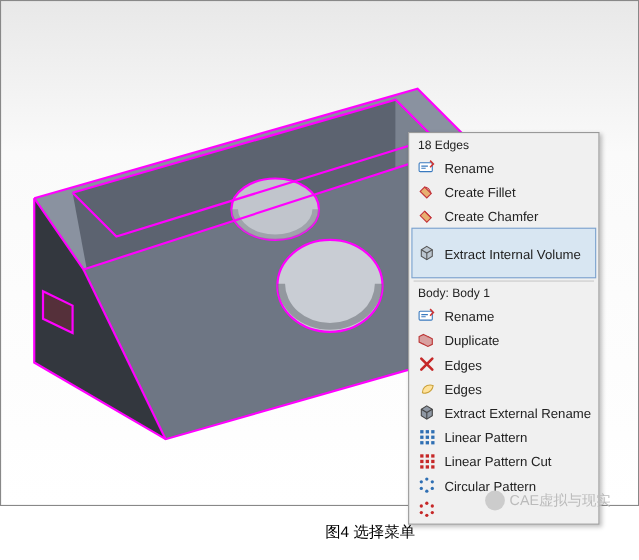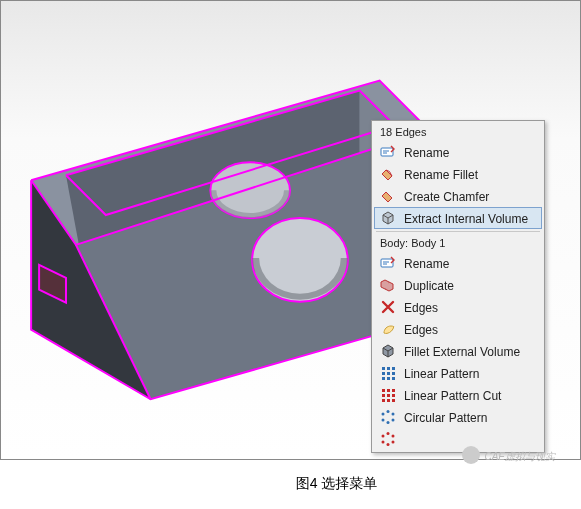--- a/index.html
+++ b/index.html
@@ -31,26 +31,25 @@
     text-align: center;
     font-size: 14px;
     color: #000;
     margin-left: 46px;
   }
   .watermark {
     position: absolute;
     right: 25px;
     top: 445px;
     display: flex;
-    align-items: flex-end;
+    align-items: flex-start;
     gap: 4px;
-    font-size: 10px;
+    font-size: 13px;
     color: #bbb;
     z-index: 50;
-    font-style: italic;
   }
   .watermark-icon {
     width: 18px; height: 18px;
     border-radius: 50%;
     background: #ccc;
   }
   .context-menu {
     position: absolute;
     left: 370px;
     top: 84px;
@@ -73,21 +72,21 @@
     gap: 8px;
     padding: 3px 6px;
     cursor: default;
     color: #222;
     white-space: nowrap;
     position: relative;
   }
   .menu-item.hover {
     background: #d8e6f2;
     border: 1px solid #7da2ce;
-    padding: 2px 5px;
+    padding: 14px 5px;
   }
   .menu-item.submenu::after {
     content: "▸";
     position: absolute;
     right: 6px;
     font-size: 10px;
     color: #555;
   }
   .icon {
     width: 16px;
@@ -152,21 +151,21 @@
       <span class="menu-label">Rename</span>
     </div>
 
     <div class="menu-item">
       <span class="icon">
         <svg viewBox="0 0 16 16">
             <path d="M2 8l4-4 6 6-4 4-6-6z" fill="#e8b070" stroke="#c3333a"></path>
             <path d="M6 4q4 0 6 6" fill="none" stroke="#c3333a"></path>
           </svg>
       </span>
-      <span class="menu-label">Rename Fillet</span>
+      <span class="menu-label">Create Fillet</span>
     </div>
 
     <div class="menu-item">
       <span class="icon">
         <svg viewBox="0 0 16 16">
             <path d="M2 8l4-4 6 6-4 4-6-6z" fill="#e8b070" stroke="#c3333a"></path>
             <path d="M6 4l6 6" stroke="#c3333a"></path>
           </svg>
       </span>
       <span class="menu-label">Create Chamfer</span>
@@ -225,21 +224,21 @@
     </div>
 
 
     <div class="menu-item">
       <span class="icon">
         <svg viewBox="0 0 16 16">
             <path d="M8 2l5 3v6l-5 3-5-3V5z" fill="#8f98a4" stroke="#444"></path>
             <path d="M3 5l5 3 5-3M8 8v6" stroke="#444" fill="none"></path>
           </svg>
       </span>
-      <span class="menu-label">Fillet External Volume</span>
+      <span class="menu-label">Extract External Rename</span>
     </div>
 
     <div class="menu-item">
       <span class="icon">
         <svg viewBox="0 0 16 16">
             <g fill="#2f6fb3">
               <rect x="2" y="2" width="3" height="3"></rect>
               <rect x="7" y="2" width="3" height="3"></rect>
               <rect x="12" y="2" width="3" height="3"></rect>
               <rect x="2" y="7" width="3" height="3"></rect>

